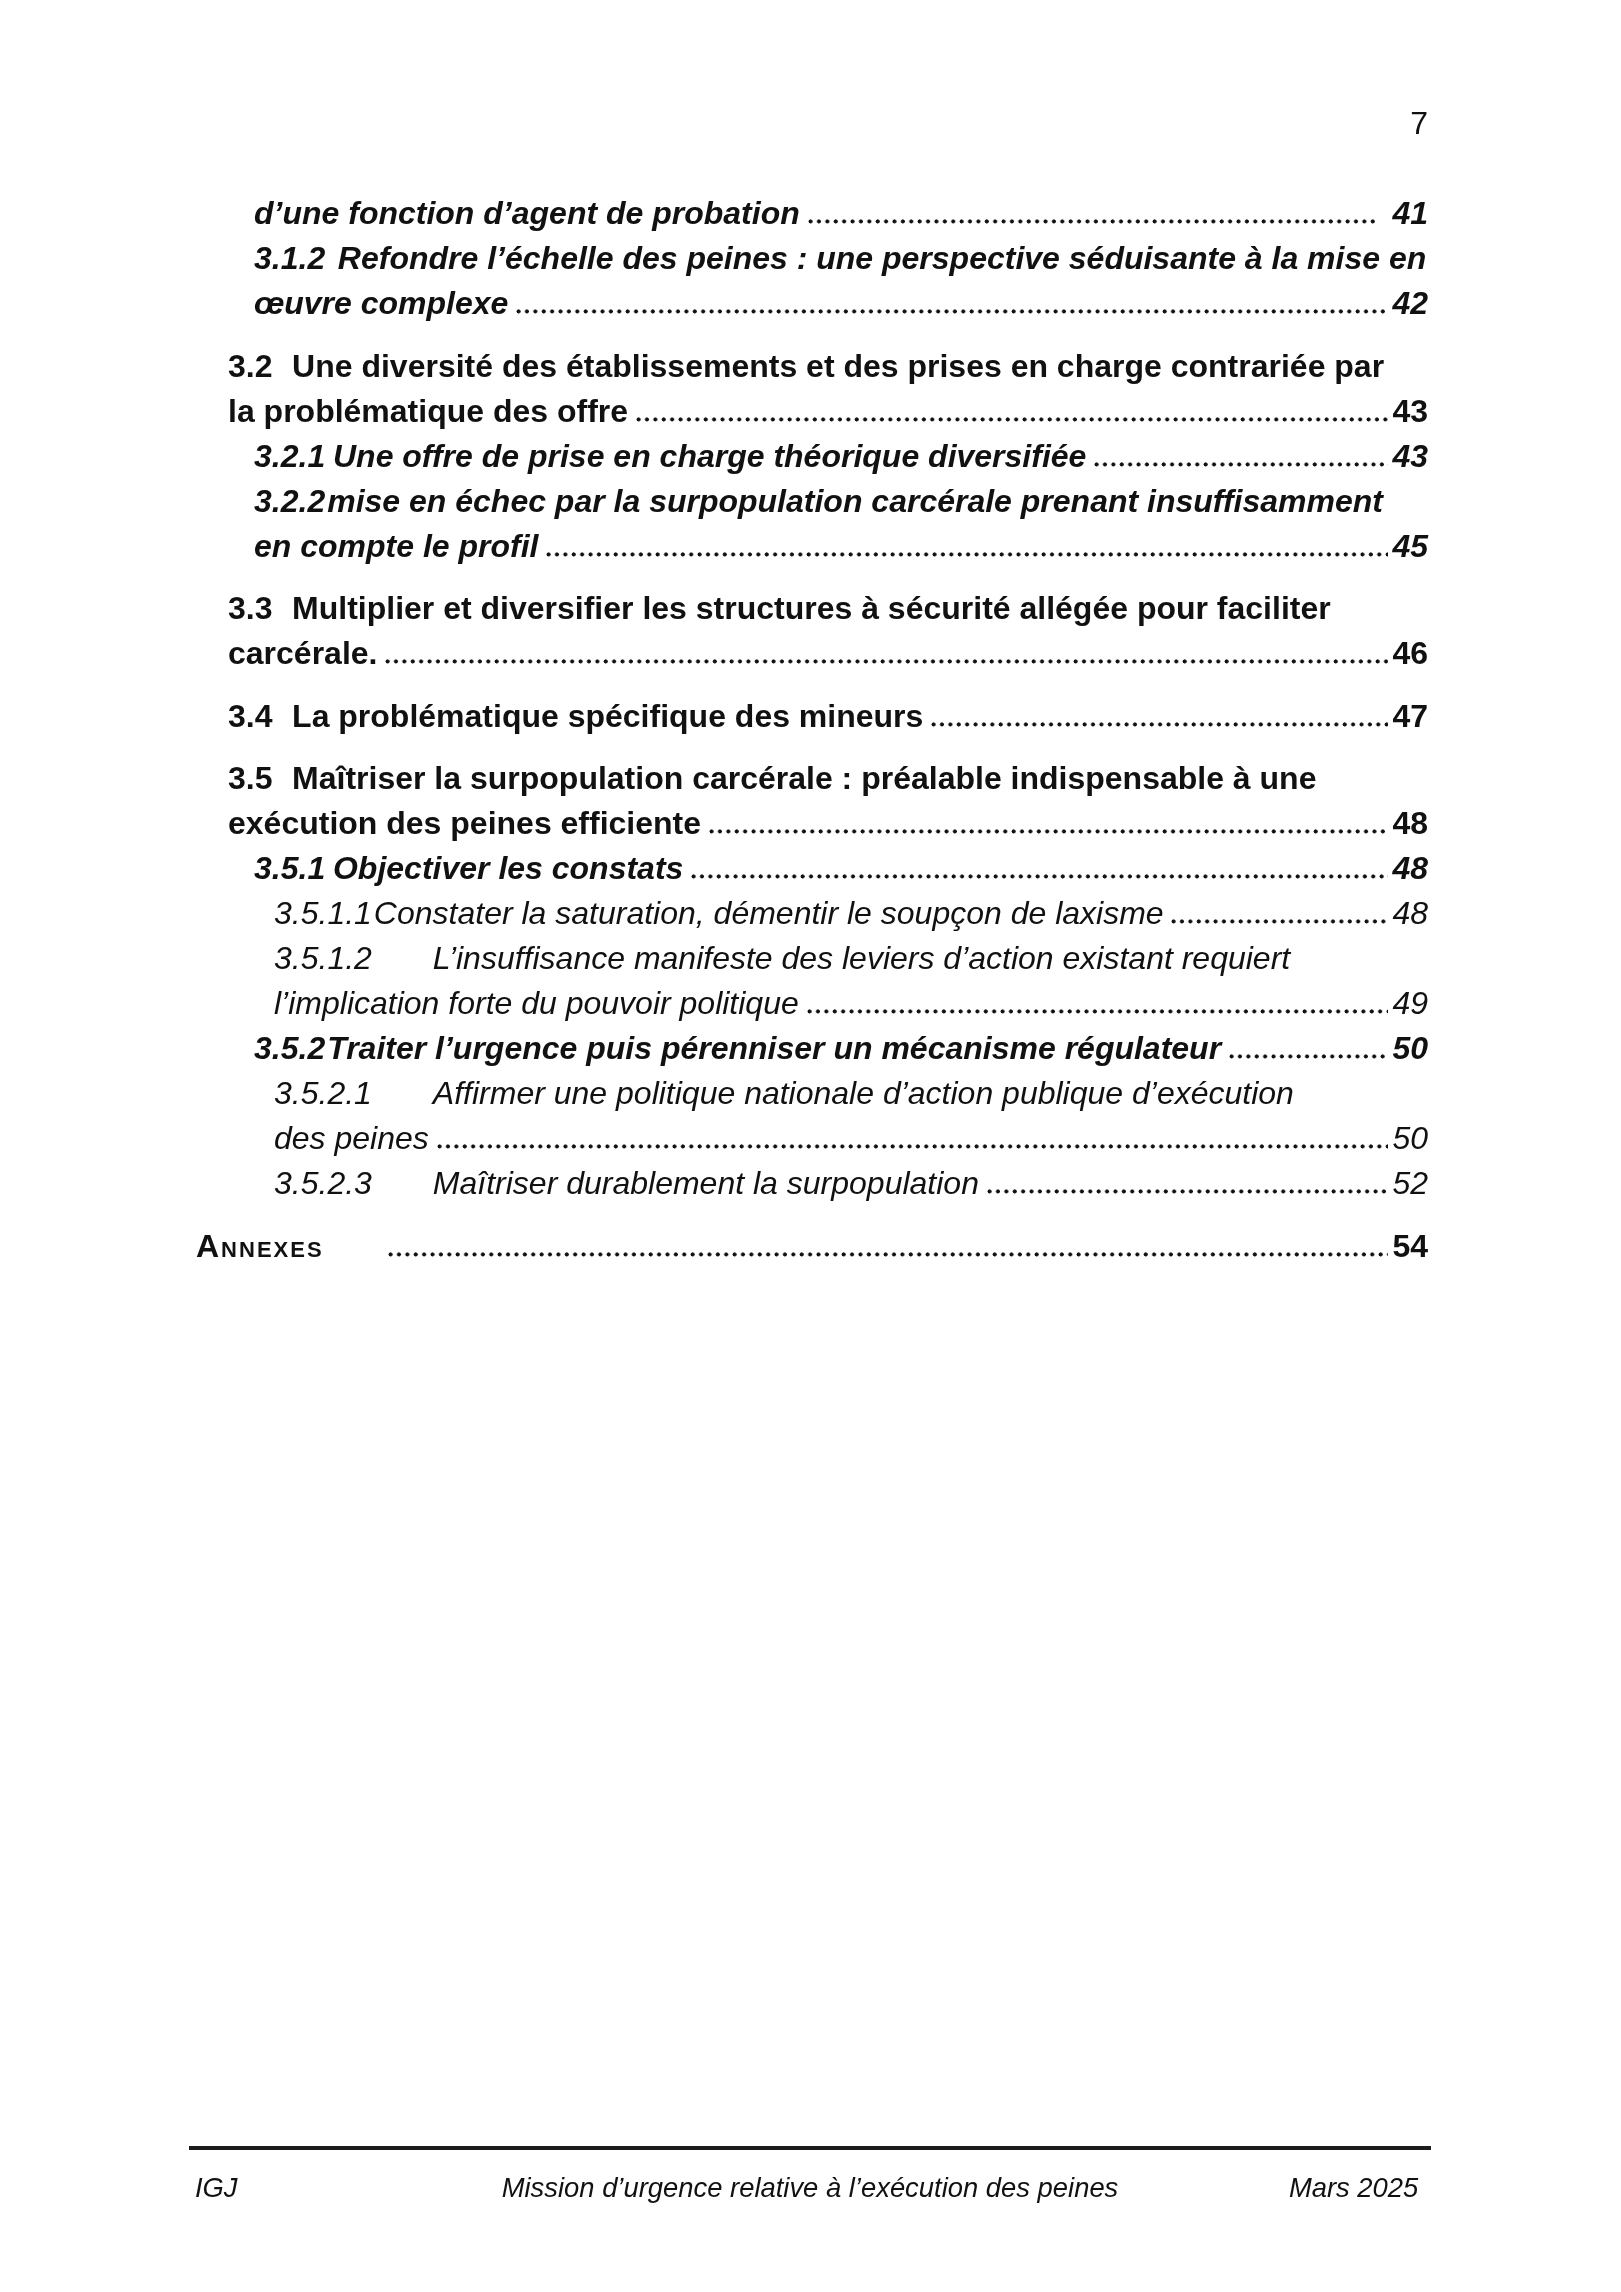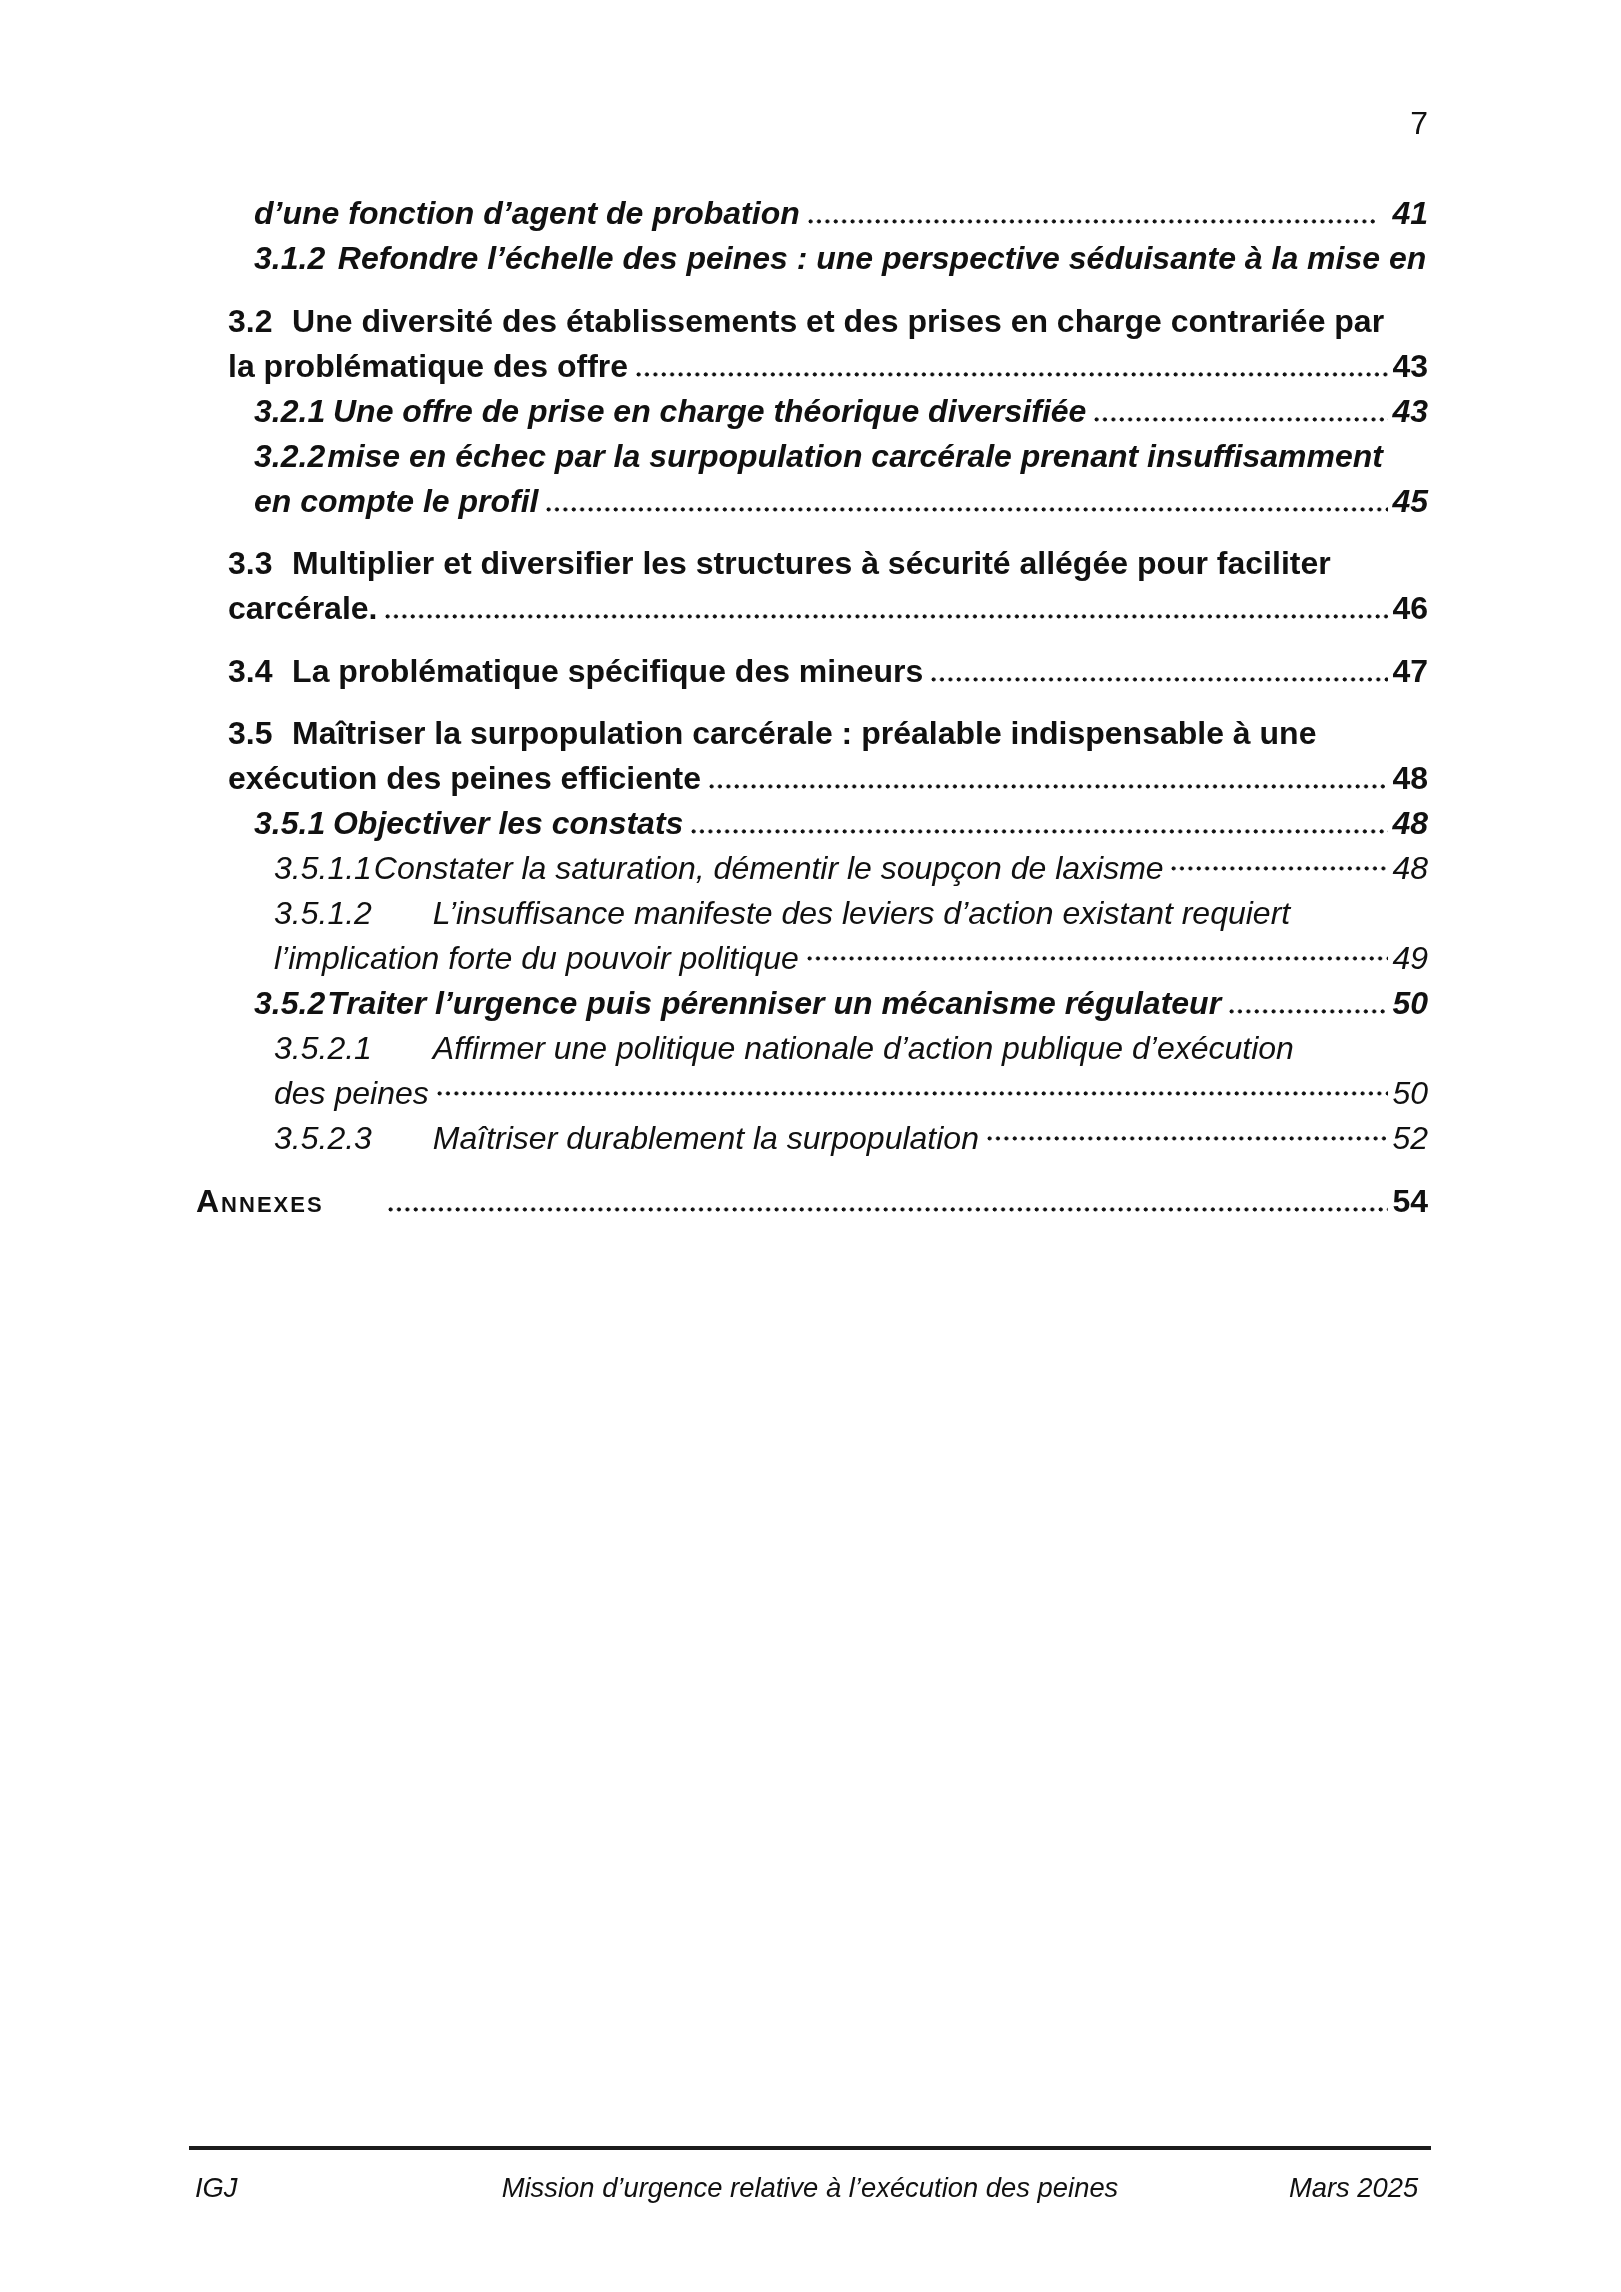--- a/index.html
+++ b/index.html
@@ -34,21 +34,21 @@
     line-height: 45px;
     white-space: pre;
   }
   .l0 { margin-left: 0; }
   .l1 { margin-left: 32px;  width: 1200px; }
   .l2 { margin-left: 58px;  width: 1174px; }
   .l3 { margin-left: 78px;  width: 1154px; }
   .space-before { margin-top: 17.6px; }
   .bold { font-weight: bold; }
   .bold-italic { font-weight: bold; font-style: italic; }
-  .italic { font-style: italic; align-items: center; }
+  .italic { font-style: italic; }
   .num { flex: none; }
   .gap-none .num { margin-right: 2px; }
   .gap-xs   .num { margin-right: 7.8px; }
   .gap-sm   .num { margin-right: 12.7px; }
   .gap-md   .num { margin-right: 19.6px; }
   .gap-tab  .num { margin-right: 61px; }
   .text { flex: 0 1 auto; min-width: 0; }
   .smallcaps { font-variant: small-caps; letter-spacing: 2px; }
   .predot { flex: none; width: 57px; }
   .dots {
@@ -82,20 +82,21 @@
   .f-right { justify-self: end; padding-right: 12.7px; margin-top: 16px; }
 </style>
 </head>
 <body>
 
 <div class="page">
   <div class="pagenum">7</div>
   <div class="toc">
       <div class="row l2 bold-italic"><span class="text">d’une fonction d’agent de probation</span><span class="dots"></span><span class="pg pgsp">41</span></div>
       <div class="row l2 bold-italic gap-sm"><span class="num">3.1.2</span><span class="text">Refondre l’échelle des peines : une perspective séduisante à la mise en</span></div>
+      <div class="row l2 bold-italic"><span class="text">œuvre complexe</span><span class="dots"></span><span class="pg">42</span></div>
       <div class="row l1 bold space-before gap-md"><span class="num">3.2</span><span class="text">Une diversité des établissements et des prises en charge contrariée par</span></div>
       <div class="row l1 bold"><span class="text">la problématique des offre</span><span class="dots"></span><span class="pg">43</span></div>
       <div class="row l2 bold-italic gap-xs"><span class="num">3.2.1</span><span class="text">Une offre de prise en charge théorique diversifiée</span><span class="dots"></span><span class="pg">43</span></div>
       <div class="row l2 bold-italic gap-none"><span class="num">3.2.2</span><span class="text">mise en échec par la surpopulation carcérale prenant insuffisamment</span></div>
       <div class="row l2 bold-italic"><span class="text">en compte le profil</span><span class="dots"></span><span class="pg">45</span></div>
       <div class="row l1 bold space-before gap-md"><span class="num">3.3</span><span class="text">Multiplier et diversifier les structures à sécurité allégée pour faciliter</span></div>
       <div class="row l1 bold"><span class="text">carcérale.</span><span class="dots"></span><span class="pg">46</span></div>
       <div class="row l1 bold space-before gap-md"><span class="num">3.4</span><span class="text">La problématique spécifique des mineurs</span><span class="dots"></span><span class="pg">47</span></div>
       <div class="row l1 bold space-before gap-md"><span class="num">3.5</span><span class="text">Maîtriser la surpopulation carcérale : préalable indispensable à une</span></div>
       <div class="row l1 bold"><span class="text">exécution des peines efficiente</span><span class="dots"></span><span class="pg">48</span></div>

